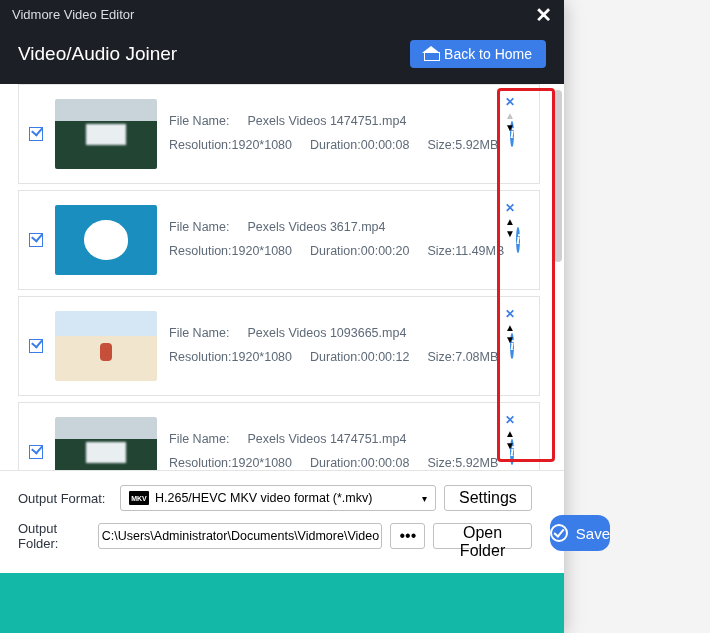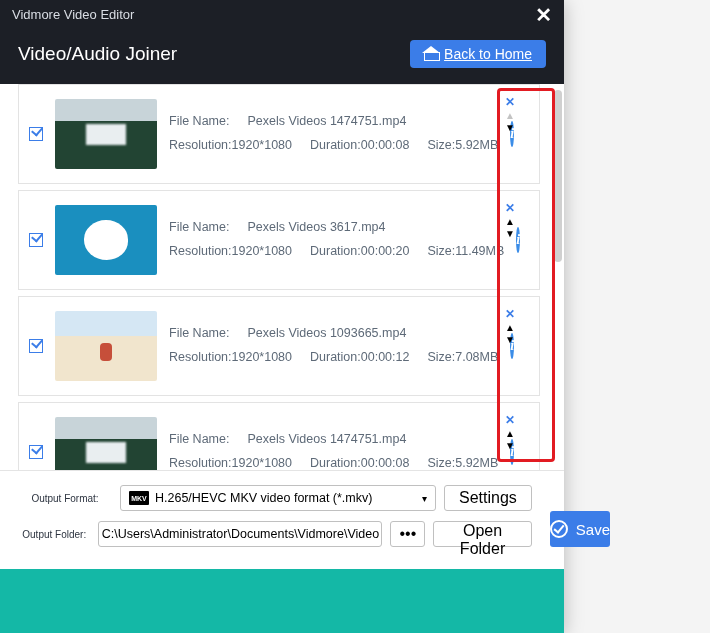--- a/index.html
+++ b/index.html
@@ -2,21 +2,21 @@
 <html><head>
 <meta charset="utf-8">
 <style>
 * { box-sizing: border-box; margin: 0; padding: 0; font-family: -apple-system, "Segoe UI", Arial, sans-serif; }
 body { background: #f4f4f4; width: 710px; height: 633px; overflow: hidden; }
 .window { width: 564px; height: 633px; background: #14b8a6; box-shadow: 0 2px 18px rgba(0,0,0,.25); position: relative; }
 .titlebar { background: #1c1f26; color: #d9dde4; height: 30px; line-height: 30px; padding: 0 12px; font-size: 13px; display: flex; justify-content: space-between; align-items: center; }
 .titlebar .close { color: #fff; font-size: 20px; font-weight: bold; cursor: pointer; }
 .headerbar { background: #1c1f26; color: #fff; padding: 10px 18px 16px; display: flex; justify-content: space-between; align-items: center; }
 .headerbar h1 { font-size: 19px; font-weight: 400; }
-.home-btn { background: #3b7de8; color: #fff; border: none; border-radius: 4px; padding: 6px 14px; font-size: 14px; display: flex; align-items: center; gap: 6px; cursor: pointer; text-decoration: underline; }
+.home-btn { background: #3b7de8; color: #fff; border: none; border-radius: 4px; padding: 6px 14px; font-size: 14px; display: flex; align-items: center; gap: 6px; cursor: pointer; }
 .addfile-bar { background: #fff; border-bottom: 1px solid #e4e4e4; padding: 10px 18px 12px; }
 .addfile { color: #3b7de8; font-size: 14px; font-weight: 600; display: flex; align-items: center; gap: 6px; cursor: pointer; }
 .list-wrap { position: relative; background: #fff; height: 386px; overflow: hidden; padding: 0 20px 0 18px; }
 .scroll-region { height: 100%; overflow-y: auto; padding-right: 4px; }
 .file-item { border: 1px solid #e3e3e3; margin-top: 6px; padding: 14px 70px 14px 10px; display: flex; align-items: center; gap: 12px; position: relative; background: #fff; min-height: 94px; }
 .file-item:first-child { margin-top: 0; }
 .chk { width: 14px; height: 14px; border: 1px solid #3b7de8; display: inline-block; position: relative; flex-shrink: 0; }
 .chk::after { content: ""; position: absolute; left: 2px; top: -1px; width: 8px; height: 5px; border: 2px solid #3b7de8; border-top: 0; border-right: 0; transform: rotate(-50deg); }
 .thumb { width: 102px; height: 70px; background: #88a; border-radius: 2px; flex-shrink: 0; }
 .thumb.waterfall { background: linear-gradient(#c8d4d9 0 32%, #243 32% 100%); position: relative; }
@@ -30,28 +30,28 @@
 .info-btn { width: 26px; height: 26px; border-radius: 50%; background: #3b8de8; color: #fff; font-style: italic; font-weight: 700; font-family: Georgia,serif; display: flex; align-items: center; justify-content: center; cursor: pointer; font-size: 14px; margin-right: 4px; }
 .item-ctrls { position: absolute; right: 24px; top: 10px; display: flex; flex-direction: column; align-items: center; gap: 2px; }
 .item-ctrls .rm { color: #3b7de8; font-size: 12px; font-weight: 700; cursor: pointer; }
 .item-ctrls .arrow { font-size: 10px; line-height: 1; cursor: pointer; }
 .item-ctrls .arrow.disabled { color: #c3c3c3; cursor: default; }
 .callout { position: absolute; right: 9px; top: 4px; width: 58px; height: 374px; border: 3px solid #e21b22; border-radius: 4px; pointer-events: none; }
 .scrollbar-fake { position:absolute; right:2px; top:6px; width:8px; height:172px; border-radius:4px; background:#d0d0d0; }
 .footer { background: #fff; border-top: 1px solid #e4e4e4; padding: 14px 18px 22px; display: flex; gap: 18px; align-items: flex-end; }
 .footer-left { flex: 1; display: flex; flex-direction: column; gap: 10px; }
 .footer-left .frow { display: flex; align-items: center; gap: 8px; }
-.footer-left label { width: 94px; font-size: 10px; color: #2d3440; text-align: center; }
+.footer-left label { width: 94px; font-size: 13px; color: #2d3440; text-align: left; }
 .sel, .path-inp { border: 1px solid #c0c0c0; border-radius: 3px; height: 26px; font-size: 12.5px; padding: 0 8px; background: #fff; display: flex; align-items: center; justify-content: center; }
 .sel { width: 316px; justify-content: space-between; cursor: pointer; gap: 13px; }
 .sel .mkv-ico { width: 20px; height: 14px; background: #000; color: #fff; font-size: 7px; display:flex; align-items:center; justify-content:center; font-weight:700; border-radius:1px; margin-right:6px;}
 .path-inp { width: 284px; }
 .btn { border: 1px solid #c0c0c0; background: #fff; border-radius: 3px; height: 26px; padding: 0 14px; font-size: 16px; cursor: pointer; }
 .btn.small { padding: 0 8px; }
-.save-btn { background: #3b7de8; color: #fff; border: none; border-radius: 3px; width: 102px; height: 36px; font-size: 15px; display: flex; align-items: center; justify-content: center; gap: 8px; cursor: pointer; }
+.save-btn { background: #3b7de8; color: #fff; border: none; border-radius: 12px; width: 102px; height: 36px; font-size: 15px; display: flex; align-items: center; justify-content: center; gap: 8px; cursor: pointer; }
 .chev { font-size: 10px; }
 .checkcircle { width:18px; height:18px; border:2px solid #fff; border-radius:50%; display:inline-flex; align-items:center; justify-content:center; }
 .checkcircle::after { content:""; width:8px; height:4px; border:2px solid #fff; border-top:0; border-right:0; transform:rotate(-50deg); margin-top:-2px;}
 .home-ico { width:14px; height:12px; position:relative; }
 .home-ico::before { content:""; position:absolute; left:0; top:4px; width:14px; height:8px; border:1.5px solid #fff; border-top:0;}
 .home-ico::after { content:""; position:absolute; left:-2px; top:-2px; width:0; height:0; border:9px solid transparent; border-bottom:7px solid #fff; border-top:0;}
 .addfile-ico { width:14px; height:14px; background:#3b7de8; position:relative; }
 .addfile-ico::after { content:"+"; position:absolute; right:-4px; bottom:-4px; color:#3b7de8; background:#fff; font-size:10px; font-weight:700; width:10px; height:10px; line-height:10px; text-align:center; border-radius:2px;}
 </style>
 </head>

